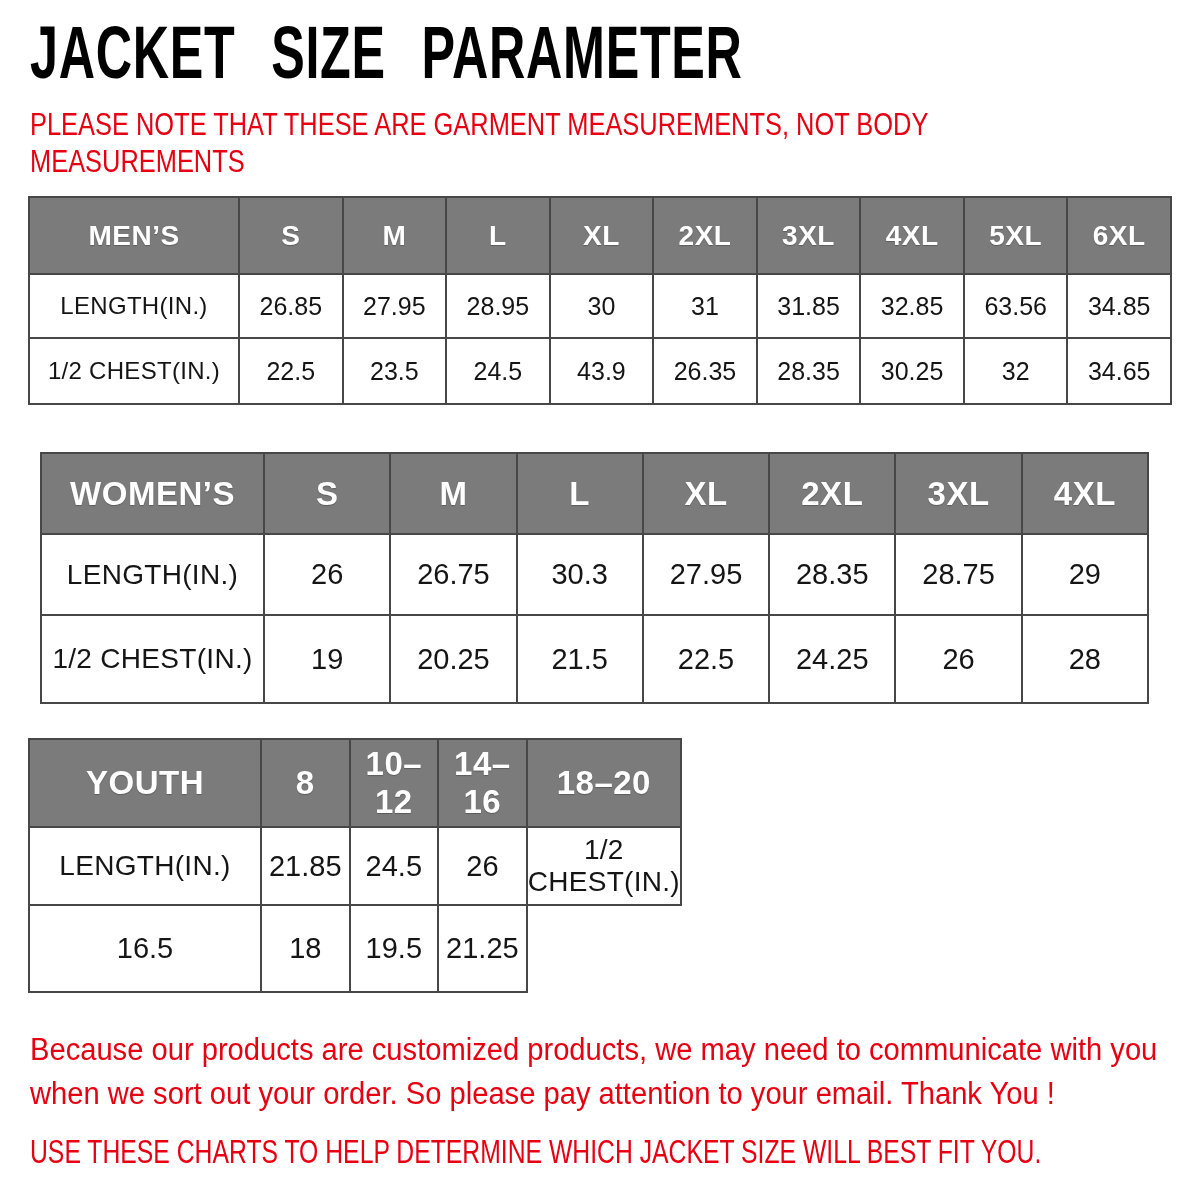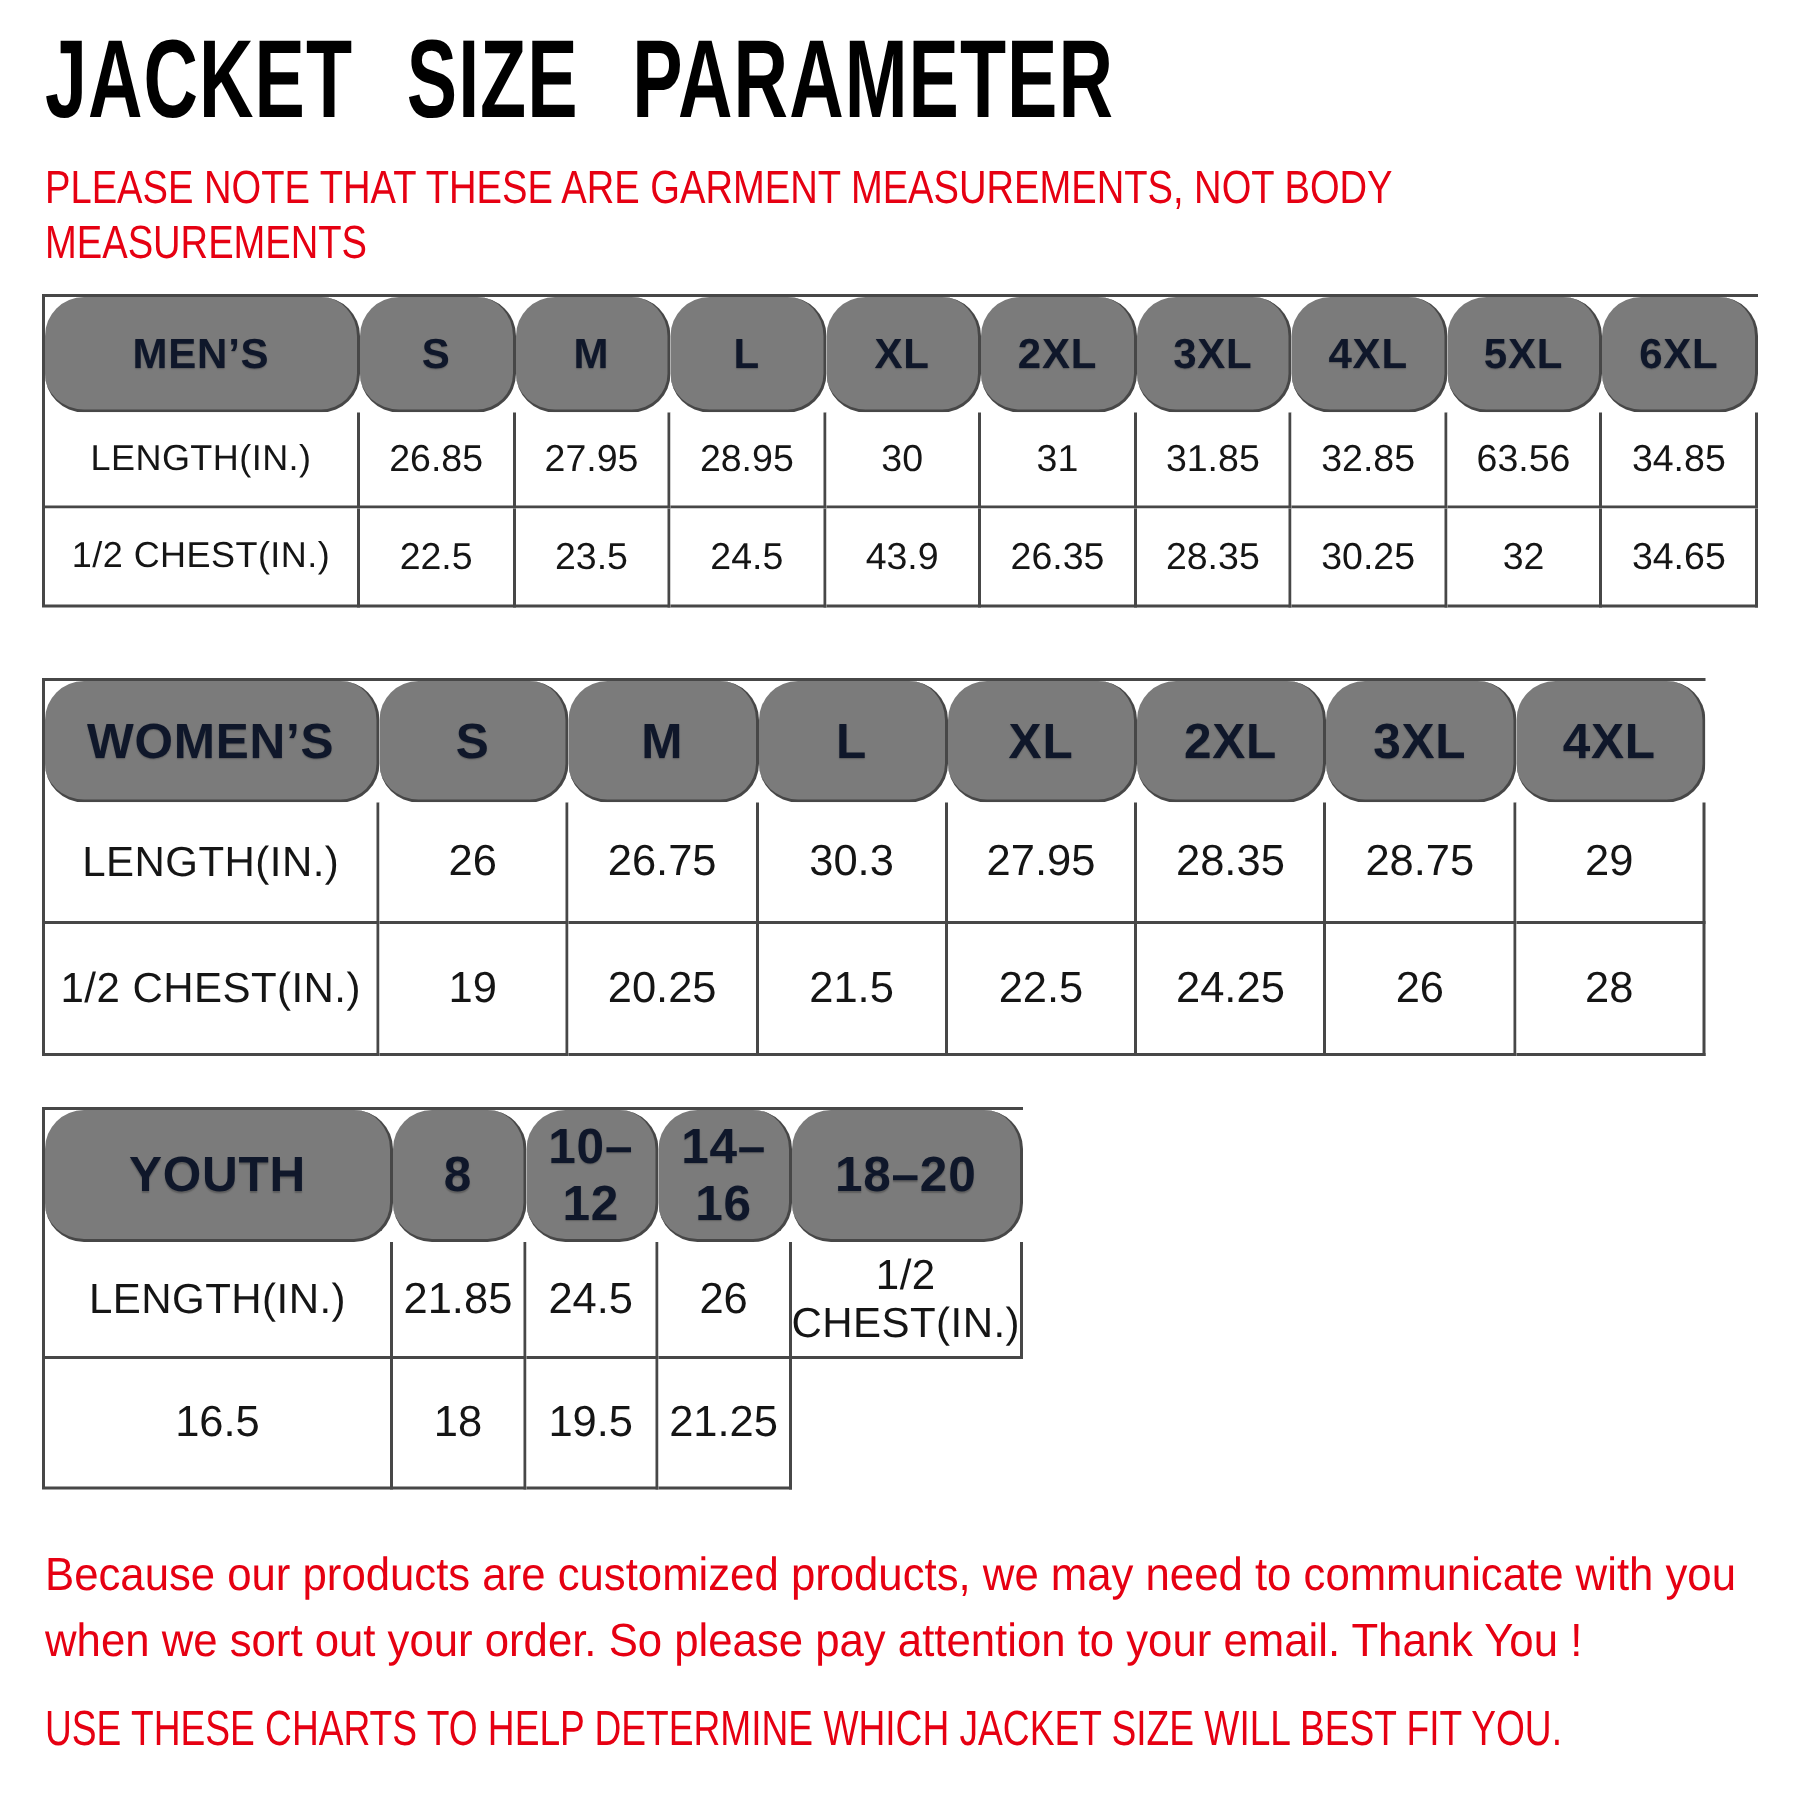--- a/index.html
+++ b/index.html
@@ -38,31 +38,30 @@
     border-top:2px solid var(--table-line);
     border-left:2px solid var(--table-line);
   }
   .cell{
     display:flex;align-items:center;justify-content:center;
     border-right:2px solid var(--table-line);
     border-bottom:2px solid var(--table-line);
     color:#151515;background:#fff;text-align:center;
   }
   .head{
-    background:var(--header-gray);color:#0f172a;font-weight:700;
+    background:var(--header-gray);color:#ffffff;font-weight:700;
     font-size:var(--th);letter-spacing:.5px;
     text-shadow:0 1px 1px rgba(0,0,0,.25);
-    border-radius:26px;
   }
   .rlabel{font-weight:400;font-size:var(--lab);letter-spacing:.3px}
   .val{font-size:var(--val);font-weight:400}
 
   .t-mens{left:28px;top:196px;width:1144px;grid-template-rows:77px 64px 66px;
           --labelw:210px;--th:28px;--lab:24px;--val:25px}
-  .t-womens{left:28px;top:452px;width:1109px;grid-template-rows:81px 81px 88px;
+  .t-womens{left:40px;top:452px;width:1109px;grid-template-rows:81px 81px 88px;
           --labelw:223px;--th:33px;--lab:28px;--val:29px}
   .t-youth{left:28px;top:738px;width:654px;grid-template-rows:88px 78px 87px;
           --labelw:232px;--th:33px;--lab:28px;--val:29px}
 
   
   .footer{position:absolute;left:30px;top:1028px;color:var(--accent-red)}
   .fline{
     margin:0;font-size:31px;font-weight:400;line-height:44px;
     transform:scaleX(.94);transform-origin:0 0;white-space:nowrap;
   }

